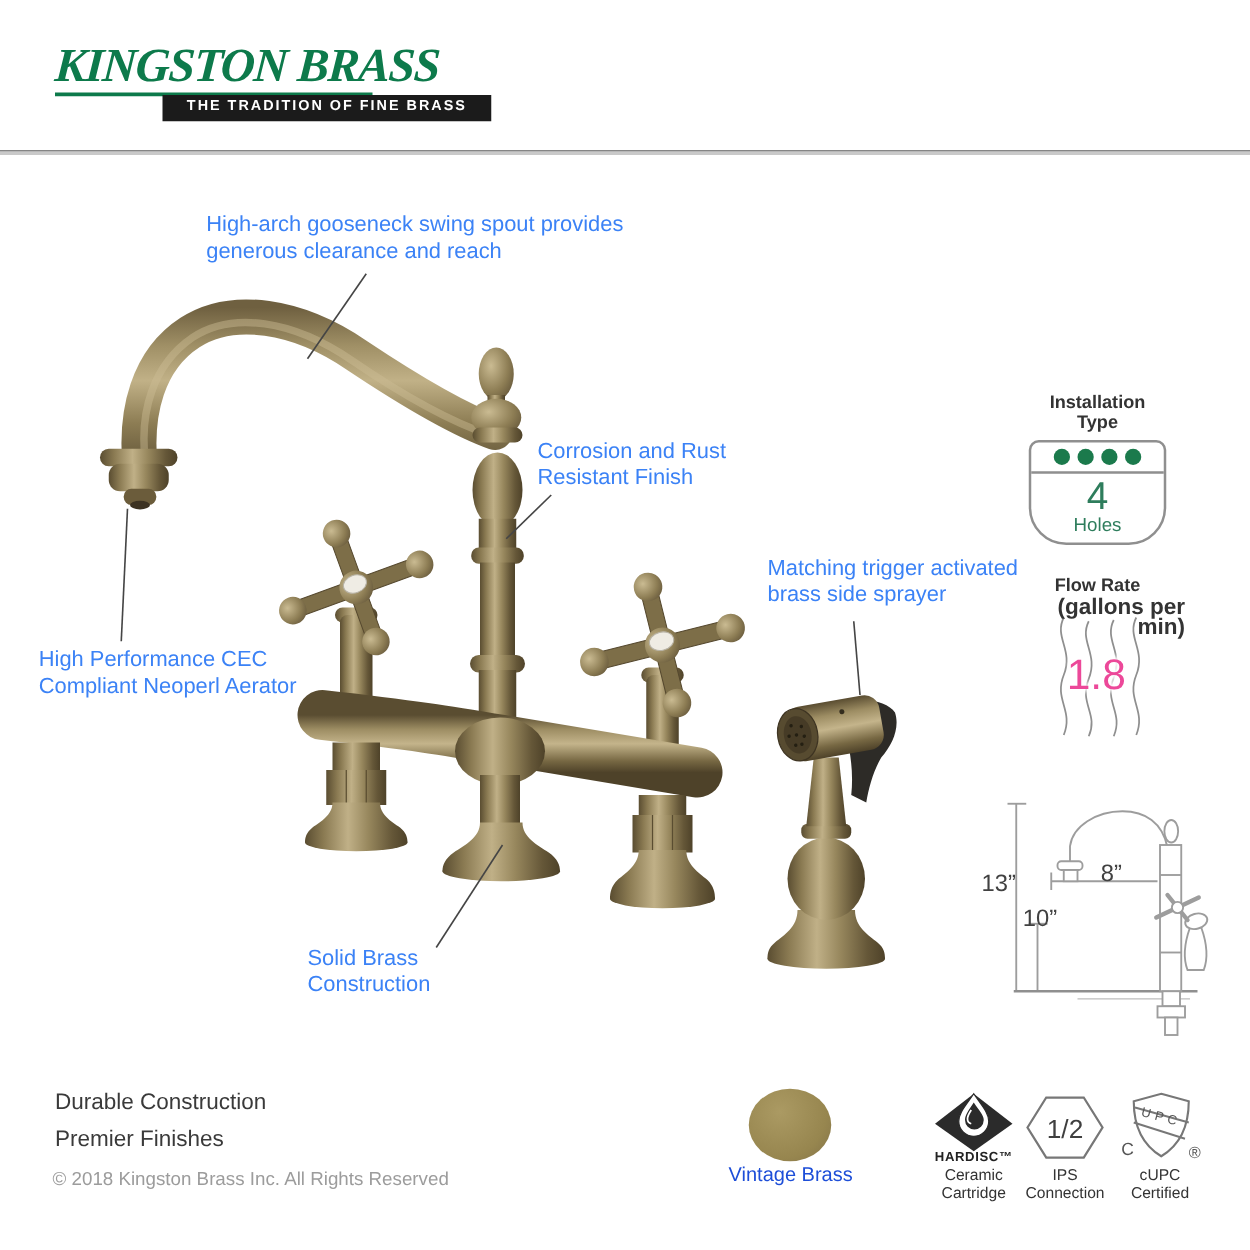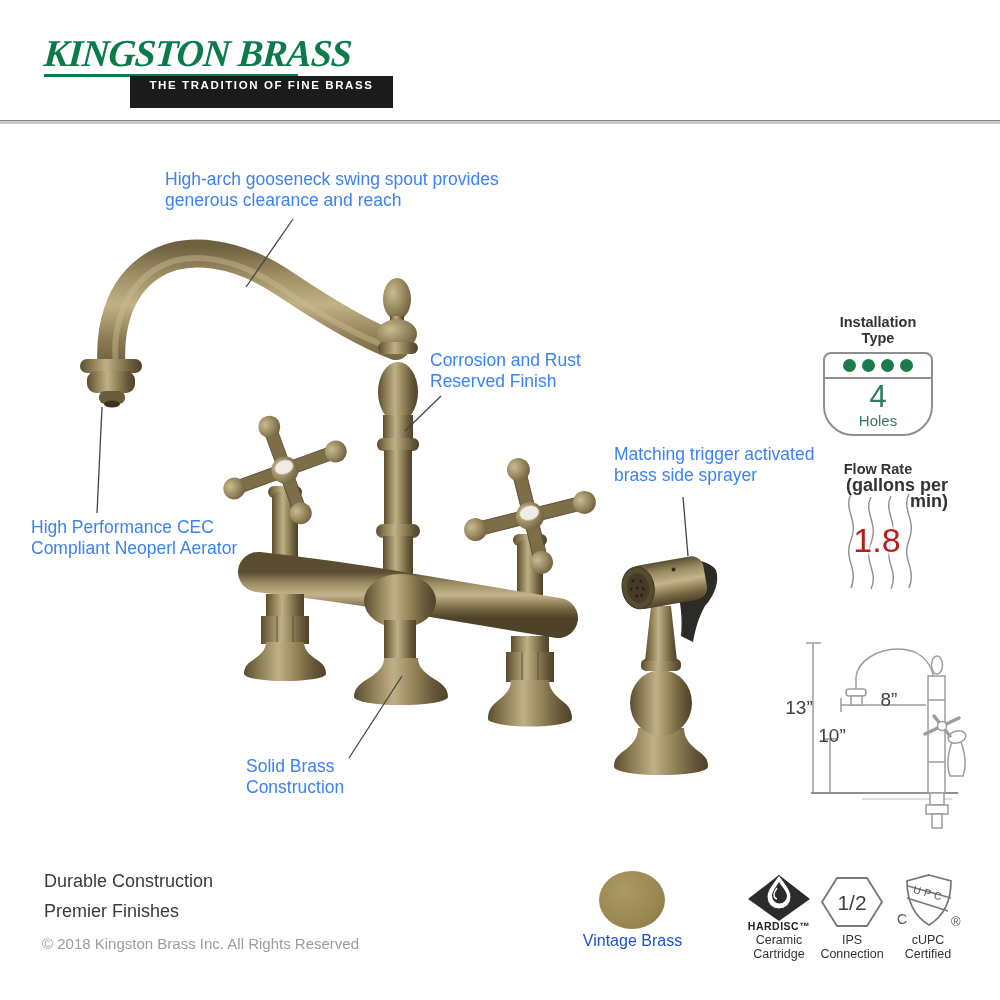--- a/index.html
+++ b/index.html
@@ -3,21 +3,21 @@
 <meta charset="utf-8">
 <style>
   html,body{margin:0;padding:0;background:#fff;}
   .page{position:relative;width:1000px;height:1000px;background:#fff;overflow:hidden;
         font-family:"Liberation Sans",sans-serif;}
   .abs{position:absolute;}
   
   .logo{left:44px;top:31px;font-family:"Liberation Serif",serif;font-style:italic;font-weight:bold;
         font-size:38px;color:#0d7a4b;letter-spacing:-1px;transform:skewX(-4deg);white-space:nowrap;}
   .logo-underline{left:44px;top:74px;width:254px;height:3px;background:#0d7a4b;}
-  .tagline-bar{left:130px;top:76px;width:263px;height:32px;background:#1b1b1b;color:#fff;
+  .tagline-bar{left:130px;top:76px;width:263px;height:21px;background:#1b1b1b;color:#fff;
         font-size:11.5px;font-weight:bold;letter-spacing:1.6px;text-align:center;line-height:19px;white-space:nowrap;}
   .divider{left:0;top:120px;width:1000px;height:3px;background:#c9c9c9;border-top:1px solid #858585;}
   
   .callout{color:#3b82f6;font-size:17.5px;line-height:21px;}
   .co-spout{left:165px;top:169px;}
   .co-finish{left:430px;top:350px;}
   .co-sprayer{left:614px;top:444px;}
   .co-aerator{left:31px;top:517px;}
   .co-construction{left:246px;top:756px;}
   
@@ -25,21 +25,21 @@
   .install-title{left:808px;top:314px;}
   .install-box{left:823px;top:352px;width:110px;height:84px;border:2px solid #8f8f8f;
         border-radius:8px 8px 30px 30px;box-sizing:border-box;background:#fff;}
   .install-band{height:23px;border-bottom:2px solid #8f8f8f;display:flex;align-items:center;justify-content:center;gap:6px;}
   .dot{width:13px;height:13px;border-radius:50%;background:#1b7a4c;}
   .install-value{text-align:center;color:#2e7d5c;}
   .install-value .num{font-size:31px;line-height:32px;margin-top:2px;}
   .install-value .unit{font-size:15px;line-height:15px;}
   .flow-title{left:808px;top:461px;}
   .flow-sub{font-weight:bold;font-size:18px;text-align:right;}
-  .flow-value{left:842px;top:521px;width:70px;text-align:center;color:#b91c1c;font-size:34px;
+  .flow-value{left:842px;top:521px;width:70px;text-align:center;color:#ec4899;font-size:34px;
         text-shadow:0 0 4px #fff,0 0 4px #fff,0 0 5px #fff,0 0 6px #fff,0 0 7px #fff;}
   .dim-label{color:#414141;font-weight:normal;font-size:19px;}
   .dim-13{left:780px;top:697px;width:38px;text-align:center;}
   .dim-8{left:874px;top:689px;width:30px;text-align:center;}
   .dim-10{left:812px;top:725px;width:40px;text-align:center;}
   
   .feature{left:44px;color:#3a3a3a;font-size:18px;}
   .f1{top:871px;} .f2{top:901px;}
   .copyright{left:42px;top:935px;color:#9c9c9c;font-size:15px;}
   
@@ -244,21 +244,21 @@
   <div class="abs logo-underline"></div>
   <div class="abs tagline-bar">THE TRADITION OF FINE BRASS</div>
   <div class="abs divider"></div>
 
   <div class="abs callout co-spout">
     <div>High-arch gooseneck swing spout provides</div>
     <div>generous clearance and reach</div>
   </div>
   <div class="abs callout co-finish">
     <div>Corrosion and Rust</div>
-    <div>Reserved Finish</div>
+    <div>Resistant Finish</div>
   </div>
   <div class="abs callout co-sprayer">
     <div>Matching trigger activated</div>
     <div>brass side sprayer</div>
   </div>
   <div class="abs callout co-aerator">
     <div>High Performance CEC</div>
     <div>Compliant Neoperl Aerator</div>
   </div>
   <div class="abs callout co-construction">

